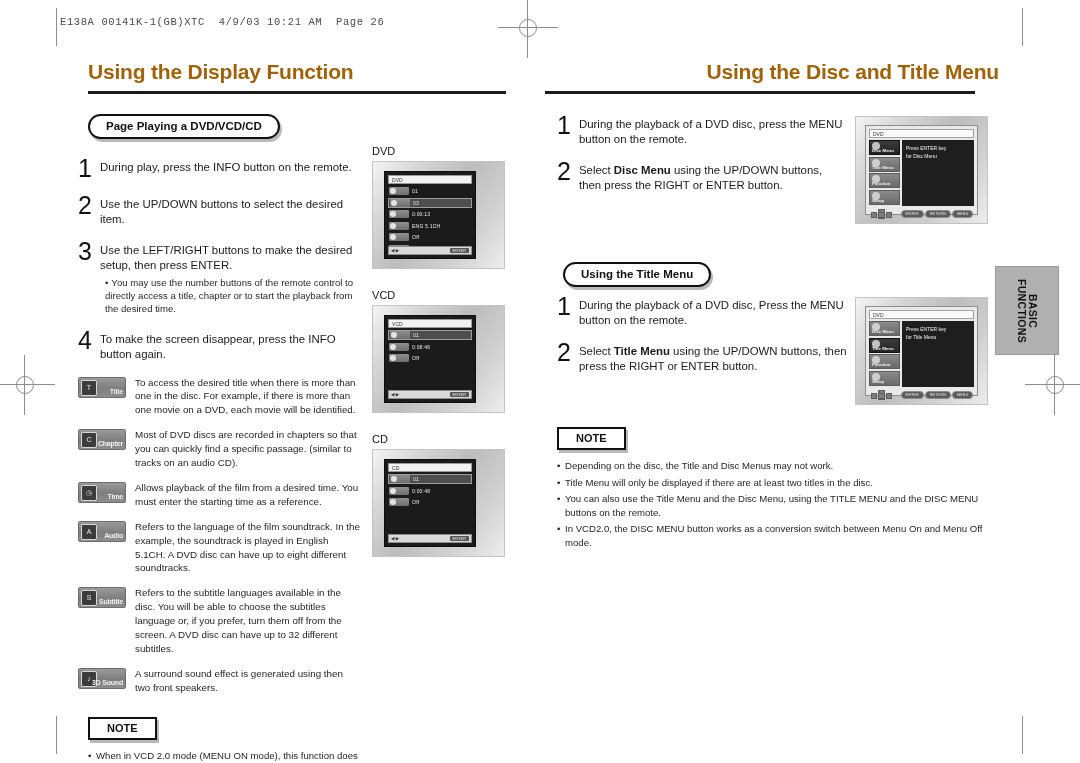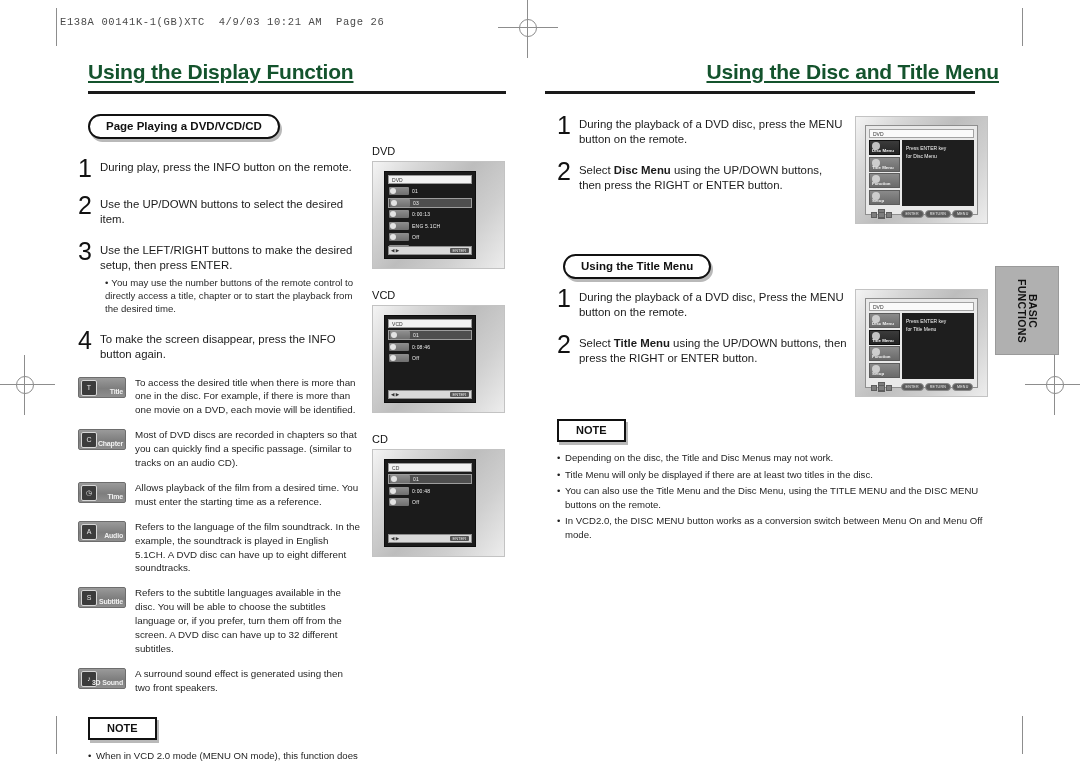--- a/index.html
+++ b/index.html
@@ -31,23 +31,22 @@
     position:absolute;left:60px;top:16px;
     font-family:"Liberation Mono", monospace;
     font-size:10.5px;letter-spacing:.6px;color:#4a4a4a;white-space:pre;
   }
 
   
   #left-page{position:absolute;left:60px;top:60px;width:460px;height:670px;}
   #right-page{position:absolute;left:545px;top:60px;width:460px;height:670px;}
 
   .chapter-title{
-    font-size:21px;font-weight:bold;letter-spacing:-.2px;color:#14532d;
+    font-size:21px;font-weight:bold;letter-spacing:-.2px;color:#a16207;
     padding:0 0 7px 28px;
-    text-decoration:underline;
   }
   .chapter-title.right{text-align:right;padding:0 6px 7px 0;}
   .title-rule{height:3px;background:#1a1a1a;width:418px;margin-left:28px;}
   .title-rule.right{margin-left:0;width:430px;}
 
   
   .pill{
     display:inline-block;border:2px solid #111;border-radius:13px;
     padding:4px 16px 5px 16px;font-size:11.5px;font-weight:bold;color:#111;
     background:#fff;box-shadow:2px 3px 0 #b9b9b9;
@@ -448,21 +447,21 @@
                       <span class="mosd-btn">ENTER</span>
                       <span class="mosd-btn">RETURN</span>
                       <span class="mosd-btn">MENU</span>
                     </div>
                   </div>
                 </div>
               </div>
             </div>
           </div>
         </div>
-        <div style="margin-top: 30px;">
+        <div style="margin-top: 38px;">
           <div style="margin-left: 18px;"><span class="pill">Using the Title Menu</span></div>
           <div style="display: flex; margin-top: 8px;">
             <div style="width: 290px; margin-left: 12px;">
               <div class="step">
                 <div class="step-num">1</div>
                 <div class="step-body">During the playback of a DVD disc, Press the MENU button on the remote.</div>
               </div>
               <div class="step">
                 <div class="step-num">2</div>
                 <div class="step-body">Select <b>Title Menu</b> using the UP/DOWN buttons, then press the RIGHT or ENTER button.</div>

